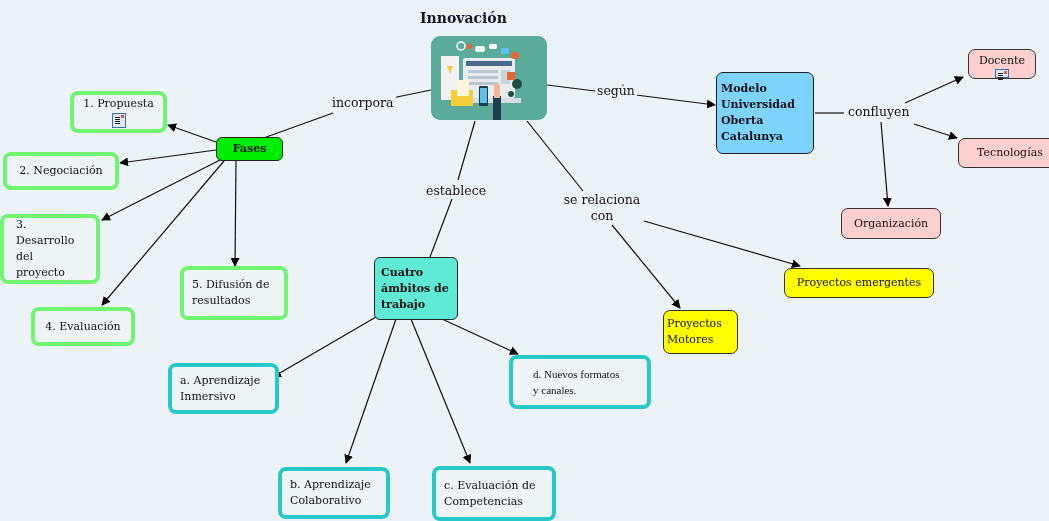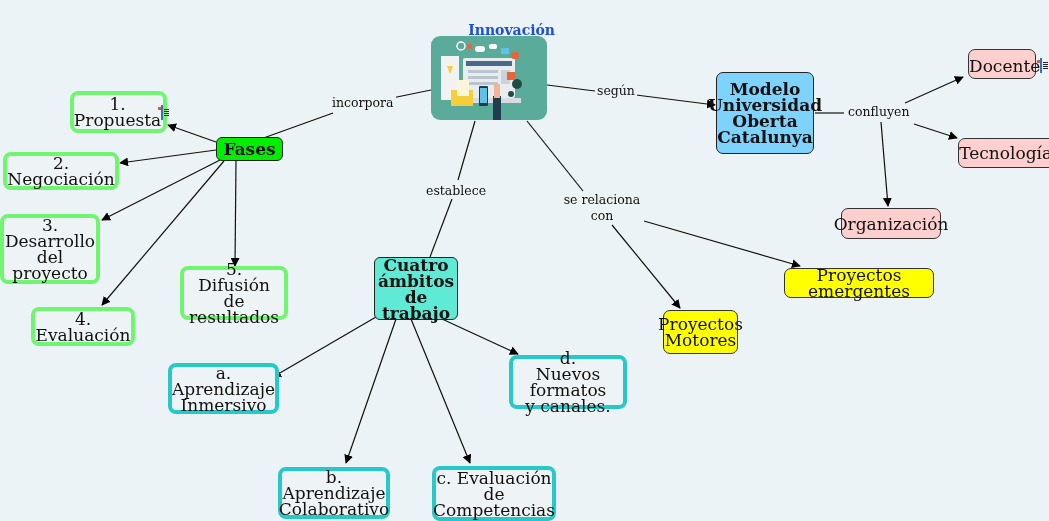--- a/index.html
+++ b/index.html
@@ -5,34 +5,34 @@
   html, body { margin:0; padding:0; }
   body {
     width:1049px; height:521px; position:relative; overflow:hidden;
     background:#ecf3f6;
     font-family:"DejaVu Serif", serif;
     color:#111;
   }
   svg.links { position:absolute; left:0; top:0; width:1049px; height:521px; }
   .node {
     position:absolute; box-sizing:border-box;
-    display:flex; align-items:center; justify-content:center; flex-direction:row;
-    text-align:center; font-size:17px; line-height:16px;
+    display:flex; align-items:center; justify-content:center; flex-direction:column;
+    text-align:left; font-size:11px; line-height:16px;
   }
   .green { border:4px solid #6ff56f; border-radius:8px; background:#eef4f6; }
   .teal { border:4px solid #27c8c8; border-radius:8px; background:#eef4f6; }
   .pinkl { border:1px solid #333; border-radius:7px; background:#fdcfcf; }
   .yellow { border:1px solid #333; border-radius:7px; background:#ffff00; }
   .bold { font-weight:bold; }
   .label {
     position:absolute; font-size:12.5px; line-height:16px; text-align:center;
     background:#ecf3f6; padding:0 2px;
   }
-  .title { position:absolute; left:420px; top:22px; width:135px; text-align:right;
-    font-weight:bold; font-size:14px; color:#1d4ed8; }
+  .title { position:absolute; left:420px; top:10px; width:135px; text-align:left;
+    font-weight:bold; font-size:14px; color:#0f172a; }
   .doc-icon {
     display:inline-block; width:12px; height:13px; border:1px solid #3a6fb8;
     background:#dfe9f8; position:relative; margin-top:1px;
   }
   .doc-icon::before { content:""; position:absolute; left:2px; top:3px; width:5px; height:1px; background:#222;
     box-shadow:0 2px 0 #222, 0 4px 0 #222, 0 6px 0 #222; }
   .doc-icon::after { content:""; position:absolute; right:1px; top:1px; width:3px; height:3px; background:#e05a3a; }
   .illus { position:absolute; left:431px; top:36px; width:116px; height:84px; background:#5aab9a; border-radius:9px; overflow:hidden; }
 </style>
 </head>
@@ -139,21 +139,21 @@
 </div>
 <div class="node teal" style="left:168px;top:363px;width:111px;height:51px;padding:0 8px;">
   <span>a. Aprendizaje Inmersivo</span>
 </div>
 <div class="node teal" style="left:278px;top:467px;width:112px;height:52px;padding:0 8px;">
   <span>b. Aprendizaje Colaborativo</span>
 </div>
 <div class="node teal" style="left:432px;top:466px;width:124px;height:55px;padding:0 8px;">
   <span>c. Evaluación de Competencias</span>
 </div>
-<div class="node teal" style="left:509px;top:355px;width:118px;height:54px;padding:0 12px;">
+<div class="node teal" style="left:509px;top:355px;width:142px;height:54px;padding:0 20px;font-family:Liberation Serif, serif;">
   <span>d. Nuevos formatos y canales.</span>
 </div>
 
 <div class="node bold" style="left:716px;top:72px;width:98px;height:82px;background:#7dd3fc;border:1px solid #222;border-radius:7px;padding:0 4px;">
   <span>Modelo Universidad Oberta Catalunya</span>
 </div>
 <div class="node pinkl" style="left:968px;top:49px;width:68px;height:30px;justify-content:flex-start;padding-top:3px;">
   <span>Docente</span>
   <span class="doc-icon" style="margin-top:0;"></span>
 </div>

